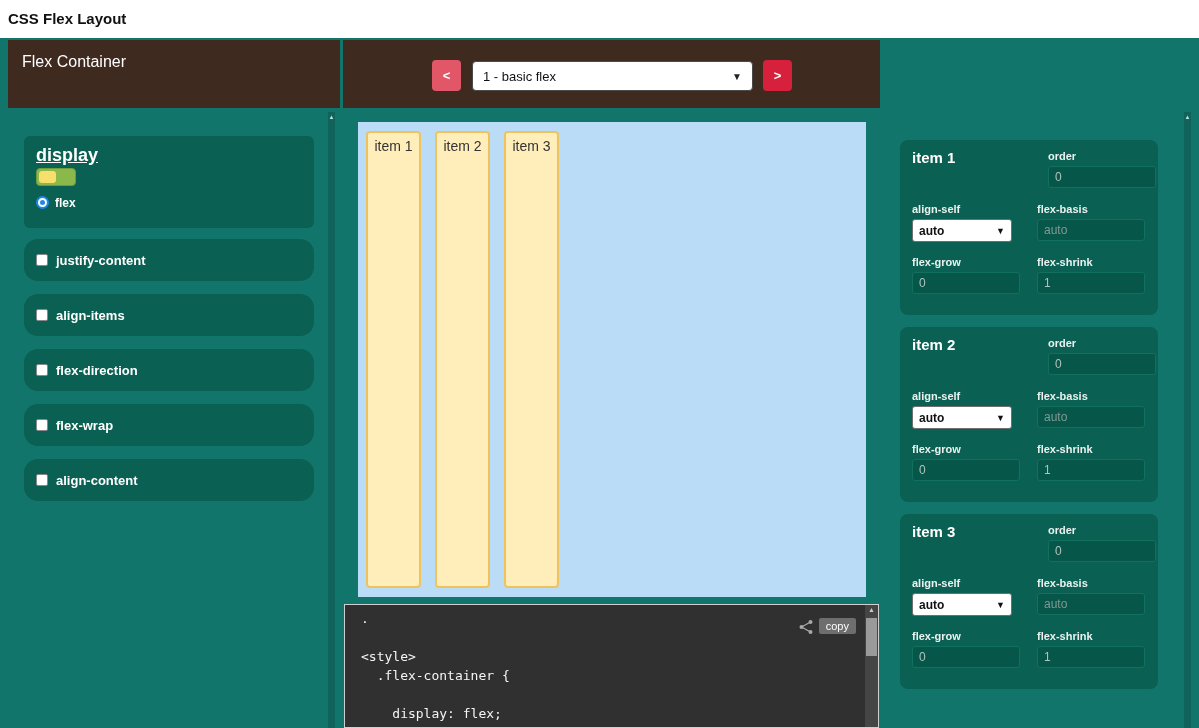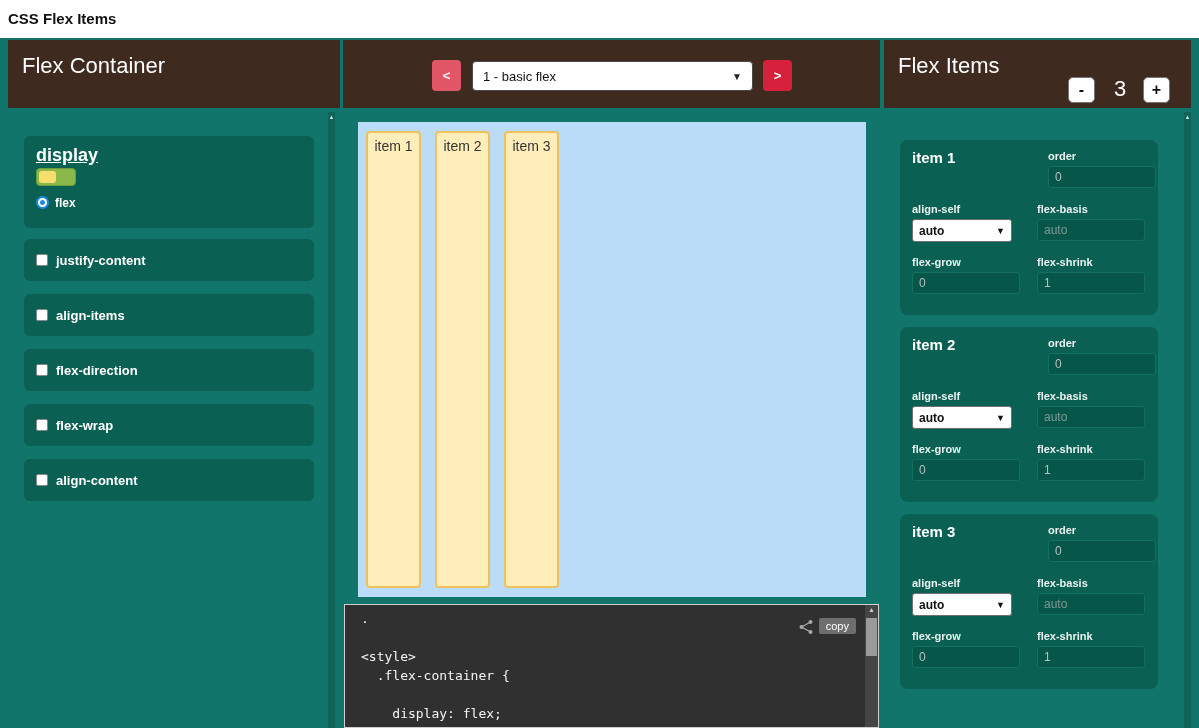--- a/index.html
+++ b/index.html
@@ -7,21 +7,21 @@
   .screen { position:relative; width:1199px; height:728px; background:#ffffff; overflow:hidden; }
   .app-bg { position:absolute; left:0; top:38px; width:1199px; height:690px; background:#12756B; }
 
   .topbar { position:absolute; left:0; top:0; width:1199px; height:38px; background:#ffffff; }
   .page-title { position:absolute; left:8px; top:10px; font-size:15px; font-weight:bold; color:#111; }
 
   .hdr { position:absolute; background:#3F2A20; color:#fff; }
   .hdr-left  { left:8px;   top:40px; width:332px; height:68px; }
   .hdr-mid   { left:343px; top:40px; width:537px; height:68px; }
   .hdr-right { left:884px; top:40px; width:307px; height:68px; }
-  .hdr-title { position:absolute; left:14px; top:13px; font-size:22px; color:#fff; }
+  .hdr-title { position:absolute; left:14px; top:13px; font-size:16px; color:#fff; }
 
   
   .nav-btn { position:absolute; top:20px; width:29px; height:31px; border:none; border-radius:4px;
              color:#fff; font-weight:bold; font-size:13px; cursor:pointer; font-family:inherit; }
   .prev-btn { left:89px; background:#E25767; }
   .next-btn { left:420px; background:#D6203C; }
   .example-select { position:absolute; left:129px; top:21px; width:281px; height:30px; background:#fff;
              border:1px solid #4a4a4a; border-radius:4px; display:flex; align-items:center;
              padding:0 10px; font-size:13px; color:#111; cursor:pointer; }
   .example-caret { margin-left:auto; font-size:10px; color:#222; }
@@ -37,21 +37,21 @@
   .card { position:absolute; left:24px; width:290px; background:#0A6052; border-radius:6px; color:#fff; }
   .display-card { top:136px; height:92px; }
   .display-label { position:absolute; left:12px; top:9px; font-weight:bold; font-size:18px;text-decoration:underline; }
   .toggle { position:absolute; left:12px; top:32px; width:40px; height:18px; background:#8BB84A;
             border:1px solid #6E9C38; border-radius:4px; cursor:pointer; }
   .toggle-knob { position:absolute; left:2px; top:2px; width:17px; height:12px; background:#F6DF6C; border-radius:3px; }
   .radio-row { position:absolute; left:12px; top:60px; display:flex; align-items:flex-start; gap:6px; }
   .radio { width:13px; height:13px; border-radius:50%; background:#fff; border:2px solid #1E88E5; position:relative; cursor:pointer; }
   .radio-dot { position:absolute; left:2px; top:2px; width:5px; height:5px; border-radius:50%; background:#1E88E5; }
   .radio-label { font-weight:bold; font-size:12px; }
-  .option-card { height:42px; display:flex; align-items:center; padding-left:12px; gap:8px; }
+  .option-card { height:42px; display:flex; align-items:center; padding-left:12px; gap:8px;border-radius:14px; }
   .cbx { width:12px; height:12px; background:#fff; border:1px solid #8a8a8a; border-radius:2px; cursor:pointer; flex:0 0 auto; }
   .opt-label { font-weight:bold; font-size:13px; color:#fff; }
 
   
   .col-sb { position:absolute; width:7px; background:rgba(0,0,0,0.15); }
   .sb-left { left:328px; top:112px; height:616px; }
   .sb-right { left:1184px; top:112px; height:616px; }
   .sb-arrow { position:absolute; top:2px; left:0; width:7px; text-align:center; font-size:6px; color:#BFE3DC; }
 
   
@@ -88,21 +88,21 @@
   .f-d { left:12px;  top:116px; }
   .f-e { left:137px; top:116px; }
 </style>
 </head>
 <body>
 
 <div class="screen">
   <div class="app-bg"></div>
 
   <div class="topbar">
-    <span class="page-title">CSS Flex Items</span>
+    <span class="page-title">CSS Flex Layout</span>
   </div>
 
   <div class="hdr hdr-left">
     <span class="hdr-title">Flex Container</span>
   </div>
 
   <div class="card display-card">
     <div class="display-label">display</div>
     <div class="toggle">
       <div class="toggle-knob"></div>
@@ -168,26 +168,20 @@
       <circle cx="12.5" cy="13" r="2" fill="#A9A9A9"></circle>
       <path d="M3.5 8 L12.5 3 M3.5 8 L12.5 13" stroke="#A9A9A9" stroke-width="1.3" fill="none"></path>
     </svg>
     <button class="copy-btn">copy</button>
     <div class="code-sb">
       <span class="sb-up">▲</span>
       <div class="code-thumb"></div>
     </div>
   </div>
 
-  <div class="hdr hdr-right">
-    <span class="hdr-title">Flex Items</span>
-    <button class="count-btn minus-btn">-</button>
-    <span class="item-count">3</span>
-    <button class="count-btn plus-btn">+</button>
-  </div>
 
   <div class="item-card" style="top:140px;">
     <div class="item-name">item 1</div>
     <div class="field f-a">
       <div class="f-label">order</div>
       <input class="f-input" value="0" style="">
     </div>
     <div class="field f-b">
       <div class="f-label">align-self</div>
       <div class="f-select">

